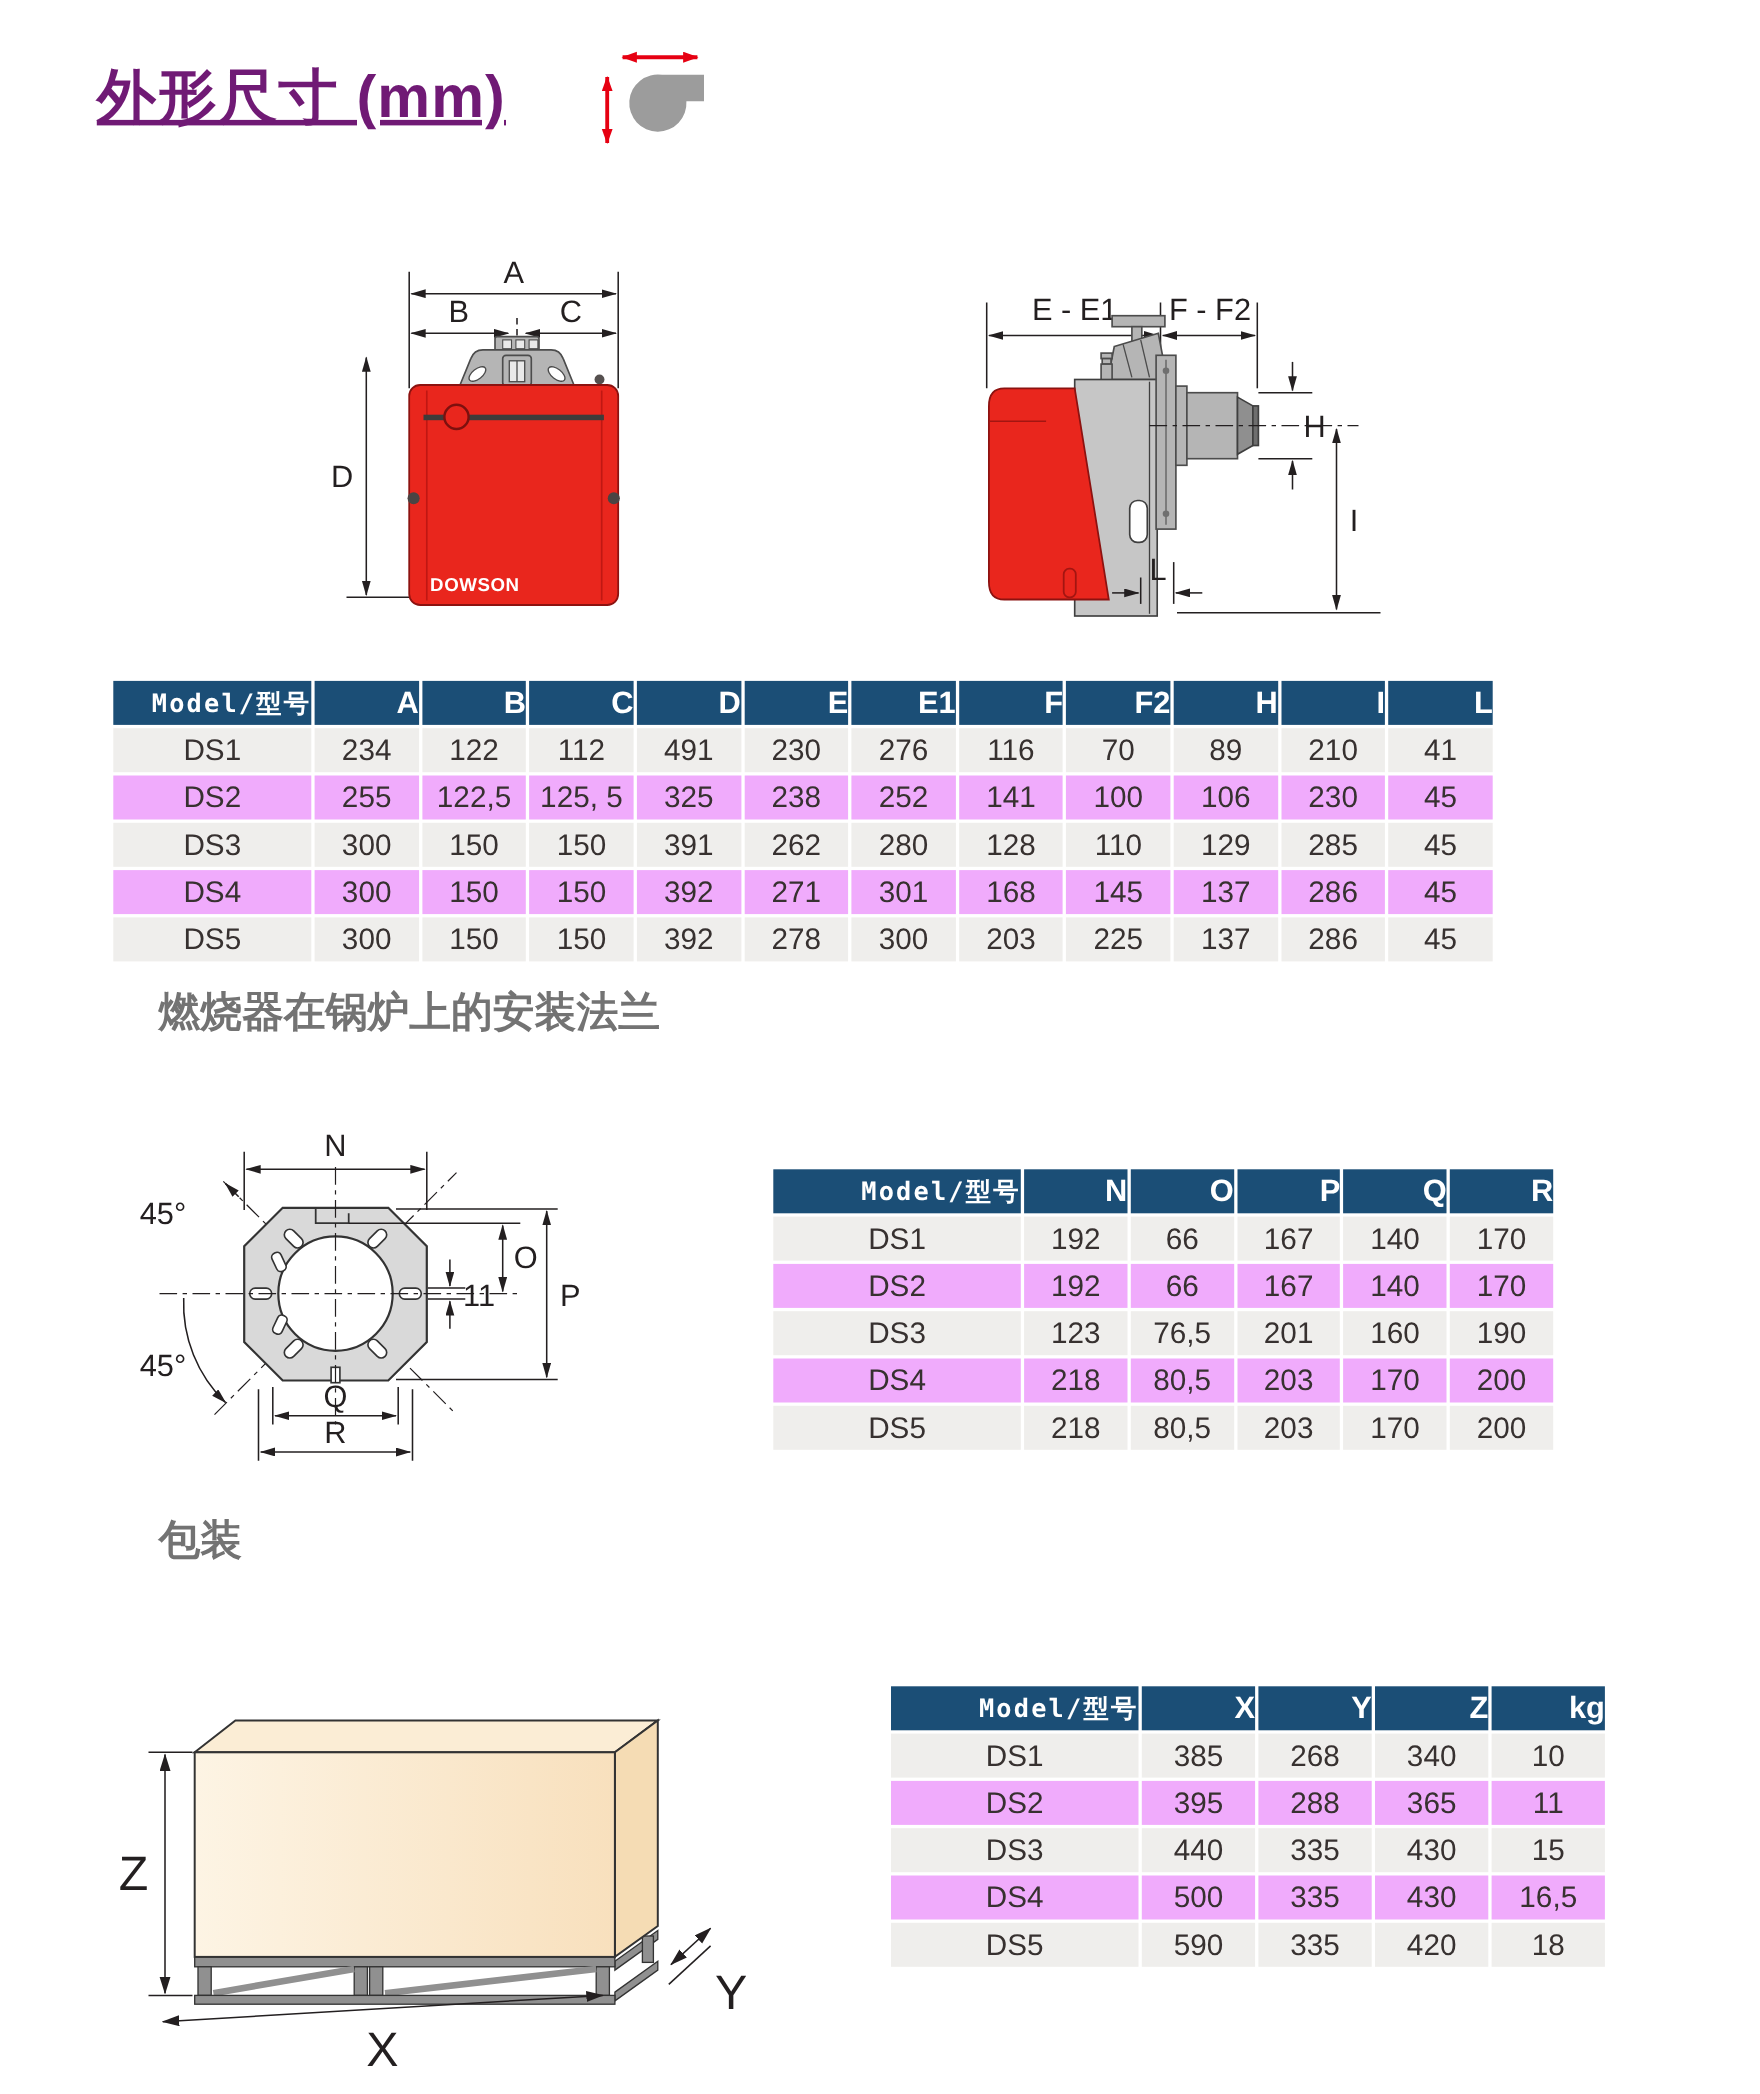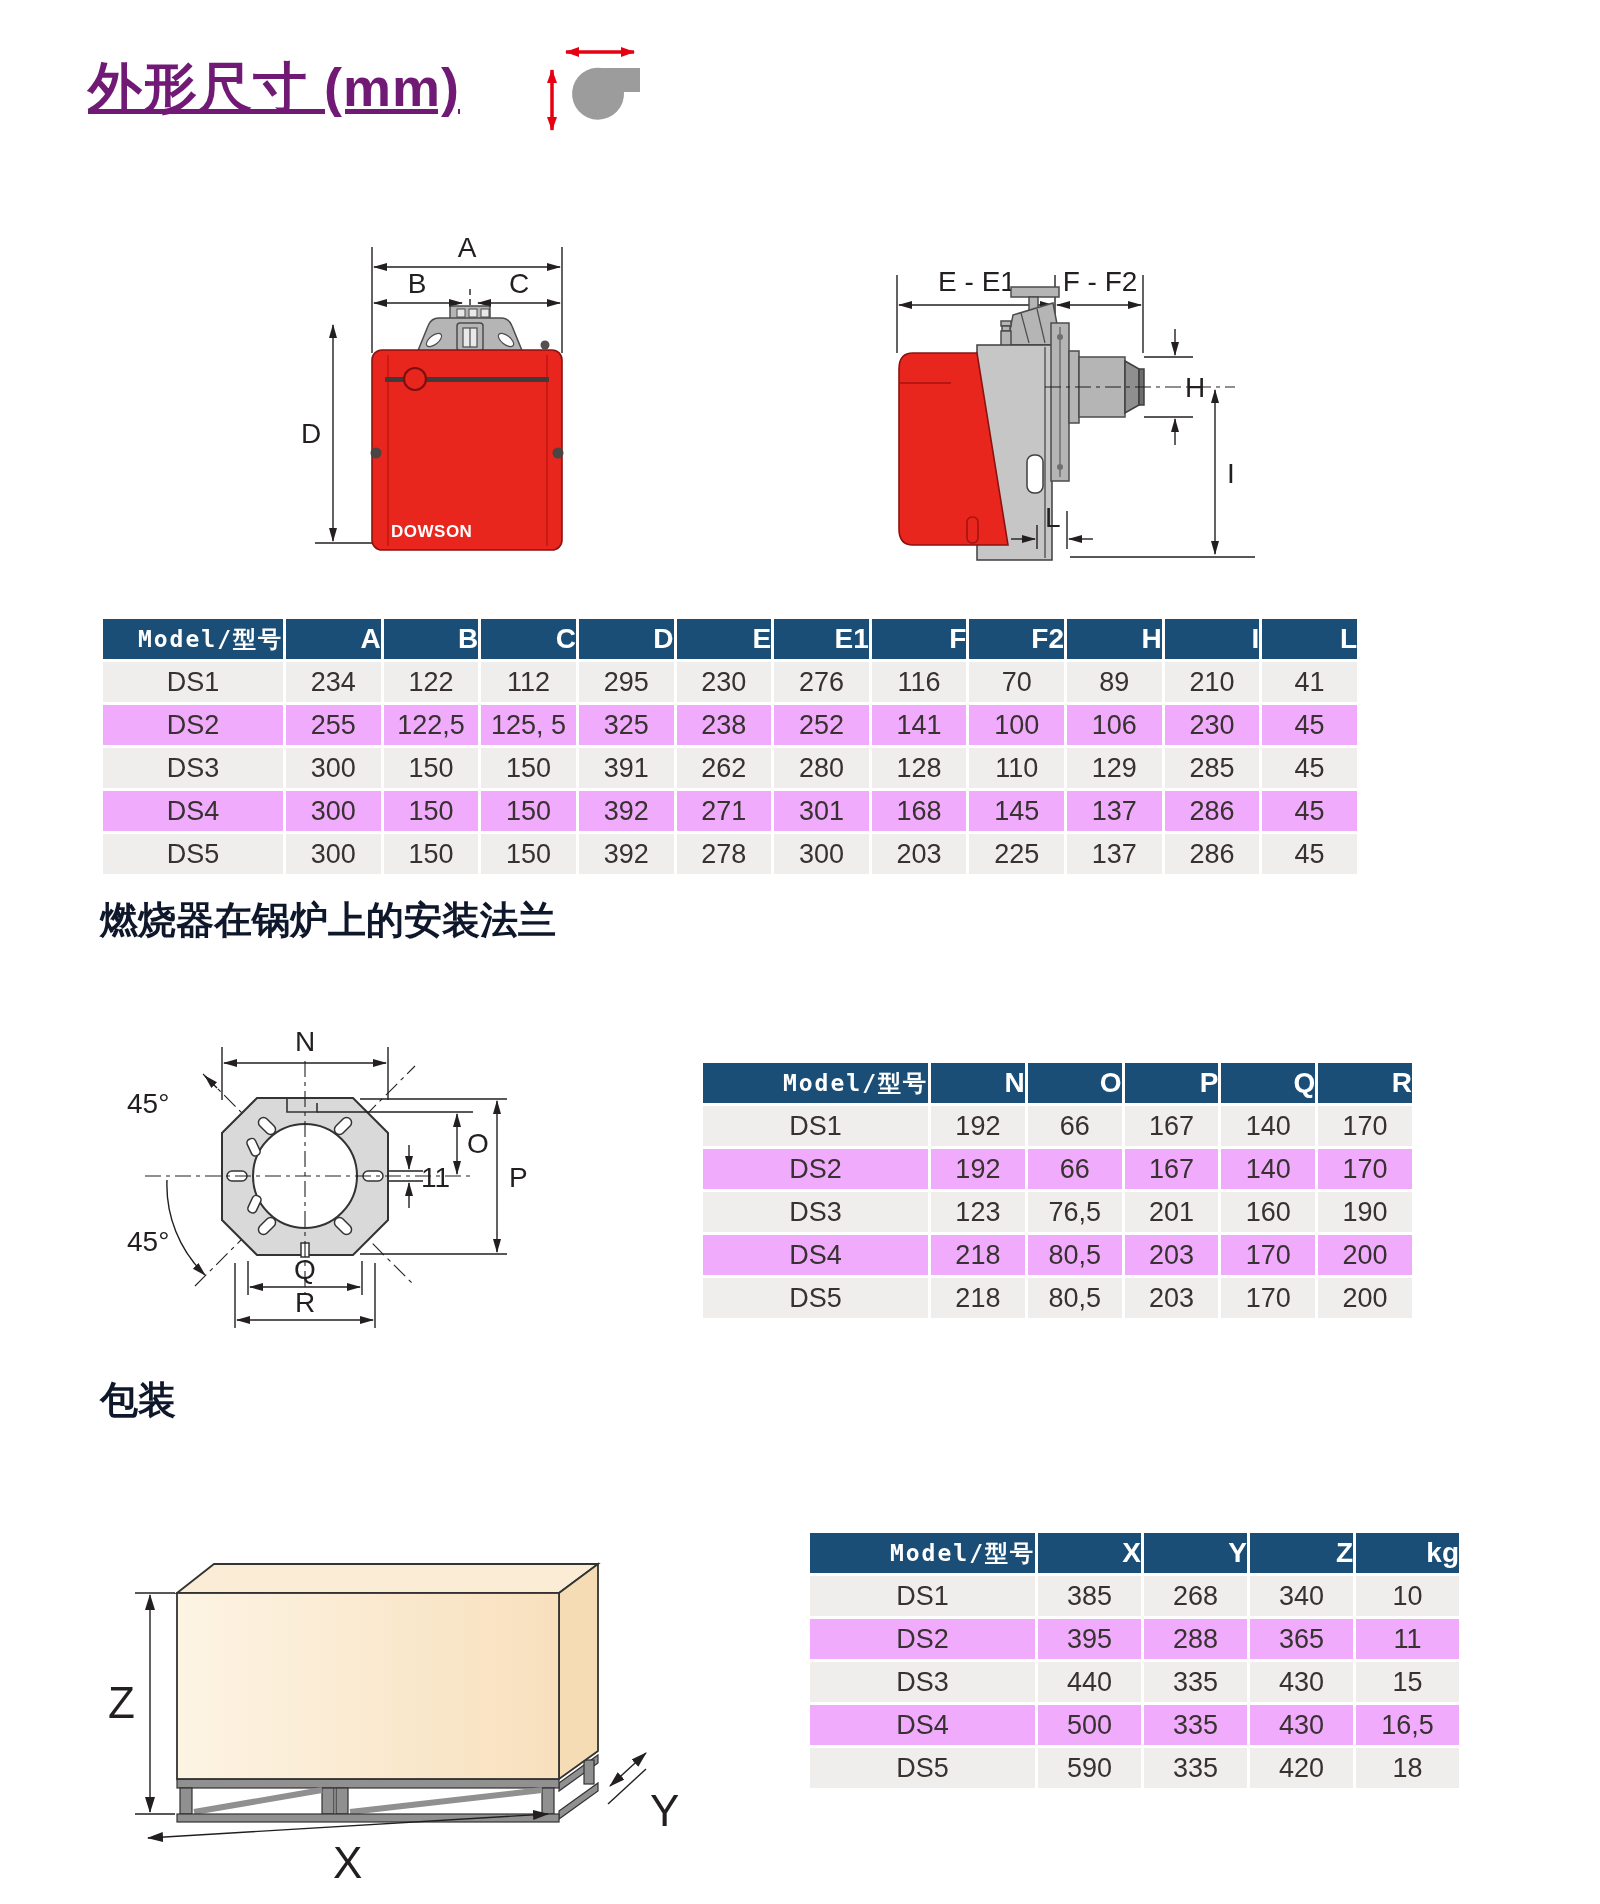--- a/index.html
+++ b/index.html
@@ -1,19 +1,19 @@
 <!DOCTYPE html>
 <html><head>
 <meta charset="utf-8">
 <style>
   html,body{margin:0;padding:0;background:#ffffff;}
   .page{position:relative;width:1600px;height:1904px;background:#ffffff;overflow:hidden;
         font-family:"Liberation Sans",sans-serif;color:#231f20;}
   .title{position:absolute;left:88px;top:52px;font-size:54px;font-weight:bold;color:#701a75;letter-spacing:1px;text-decoration:underline;}
-  .sec-title{position:absolute;font-size:38px;font-weight:bold;color:#0f172a;}
+  .sec-title{position:absolute;font-size:38px;font-weight:bold;color:#737373;margin-left:44px;}
   .abs{position:absolute;}
   
   table.spec{position:absolute;border-collapse:separate;border-spacing:3px;table-layout:fixed;background:#ffffff;}
   table.spec th{background:#1b4e76;color:#ffffff;font-weight:bold;font-size:28px;height:40px;text-align:right;vertical-align:middle;padding:0;}
   table.spec th.model-col{font-family:"DejaVu Sans Mono",monospace;font-size:23px;font-weight:bold;letter-spacing:2px;}
   table.spec td{font-size:27px;color:#373130;height:40px;text-align:center;vertical-align:middle;padding:0;}
   table.spec tr.light td{background:#efeeec;}
   table.spec tr.dark td{background:#f0abfc;}
   .t-dim{left:100px;top:616px;width:1260px;}
   .t-dim th.model-col{width:180px;}
@@ -167,21 +167,21 @@
           <th>I</th>
           <th>L</th>
         </tr>
       </thead>
       <tbody>
         <tr class="light">
           <td>DS1</td>
           <td>234</td>
           <td>122</td>
           <td>112</td>
-          <td>295</td>
+          <td>491</td>
           <td>230</td>
           <td>276</td>
           <td>116</td>
           <td>70</td>
           <td>89</td>
           <td>210</td>
           <td>41</td>
         </tr>
         <tr class="dark">
           <td>DS2</td>

